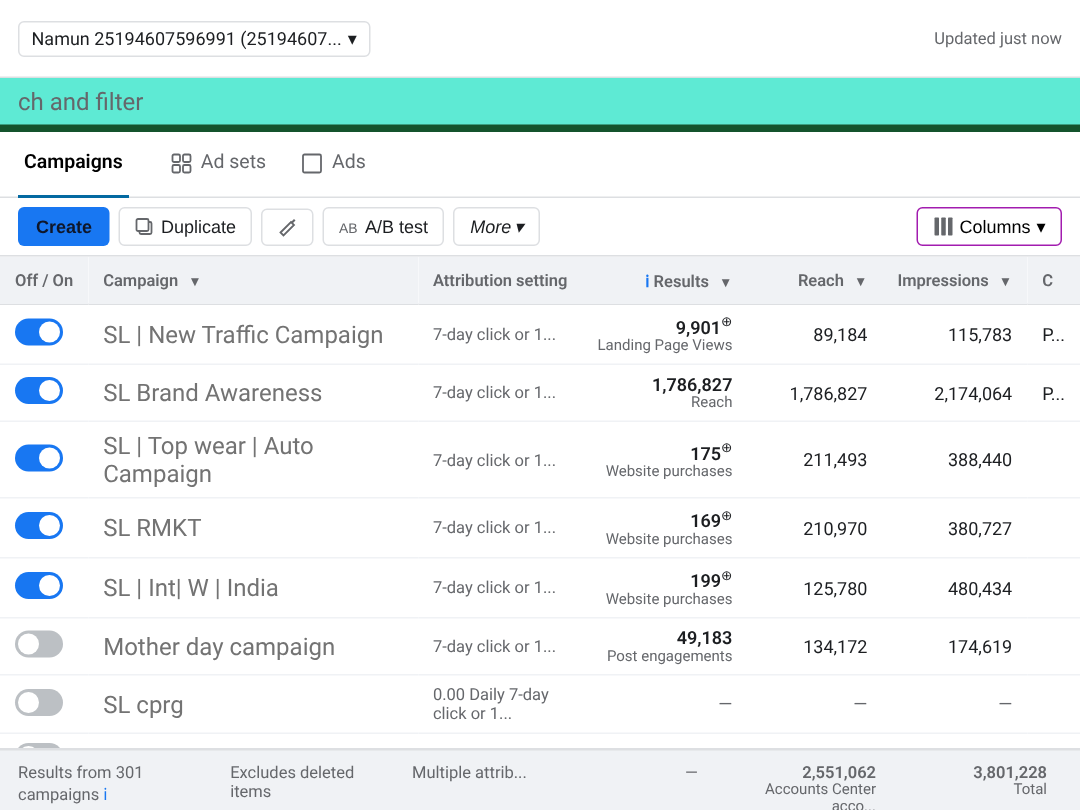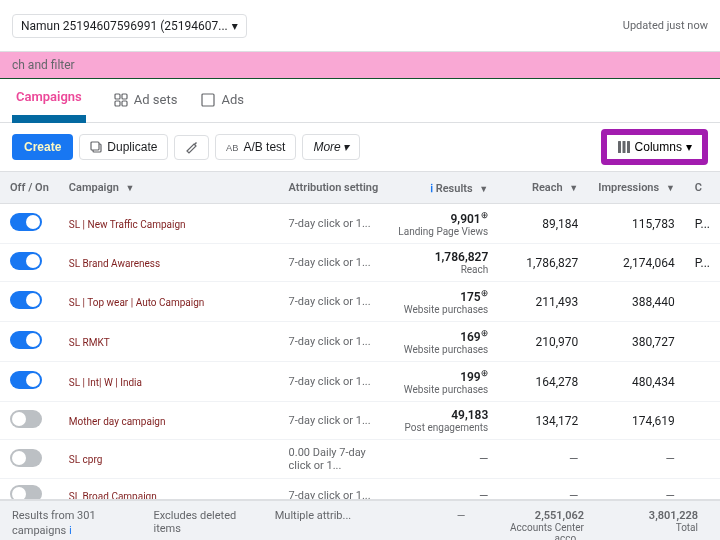--- a/index.html
+++ b/index.html
@@ -2,47 +2,47 @@
 <html><head>
   <meta charset="utf-8">
   <style>
     * { box-sizing: border-box; margin: 0; padding: 0; }
     body { font-family: -apple-system, BlinkMacSystemFont, 'Segoe UI', Roboto, Arial, sans-serif; font-size: 12px; background: #f0f2f5; color: #1c1e21; overflow: hidden; width: 720px; height: 540px; }
     
     .top-bar { background: #fff; border-bottom: 1px solid #dddfe2; padding: 0 12px; height: 52px; display: flex; align-items: center; gap: 8px; }
     .account-selector { border: 1px solid #dddfe2; border-radius: 4px; padding: 4px 8px; font-size: 12px; color: #1c1e21; background: #fff; display: flex; align-items: center; gap: 4px; cursor: pointer; }
     .updated-text { margin-left: auto; font-size: 11px; color: #65676b; }
     
-    .search-bar { background: #f9a8d4; border-bottom: 1px solid #14532d; padding: 6px 12px; font-size: 12px; color: #65676b; }
+    .search-bar { background: #5eead4; border-bottom: 5px solid #14532d; padding: 6px 12px; font-size: 16px; color: #65676b; }
     
     .tabs-row { background: #fff; border-bottom: 1px solid #dddfe2; display: flex; align-items: center; padding: 0 12px; height: 44px; }
-    .tab-campaigns { color: #ec4899; font-weight: 600; font-size: 13px; border-bottom: 8px solid #0369a1; padding: 0 4px; height: 44px; display: flex; align-items: center; margin-right: 16px; }
+    .tab-campaigns { color: #000000; font-weight: 600; font-size: 13px; border-bottom: 2px solid #0369a1; padding: 0 4px; height: 44px; display: flex; align-items: center; margin-right: 16px; }
     .tab-item { display: flex; align-items: center; gap: 6px; padding: 16px 12px; height: 44px; color: #65676b; font-size: 13px; cursor: pointer; border-bottom: 2px solid transparent; }
     
     .toolbar { background: #fff; border-bottom: 1px solid #dddfe2; display: flex; align-items: center; padding: 6px 12px; gap: 6px; }
-    .btn-create { background: #1877f2; color: #fef9c3; border: none; border-radius: 4px; padding: 6px 12px; font-size: 12px; font-weight: 600; cursor: pointer; }
+    .btn-create { background: #1877f2; color: #0f172a; border: none; border-radius: 4px; padding: 6px 12px; font-size: 12px; font-weight: 600; cursor: pointer; }
     .btn-secondary { background: #fff; color: #1c1e21; border: 1px solid #dddfe2; border-radius: 4px; padding: 5px 10px; font-size: 12px; cursor: pointer; display: flex; align-items: center; gap: 4px; text-align: center; }
     .btn-more { display: flex; align-items: center; gap: 2px; font-style: italic; }
-    .btn-columns { margin-left: auto; background: #fff; border: 6px solid #a21caf; border-radius: 4px; padding: 5px 10px; font-size: 12px; cursor: pointer; display: flex; align-items: center; gap: 4px; }
+    .btn-columns { margin-left: auto; background: #fff; border: 1px solid #a21caf; border-radius: 4px; padding: 5px 10px; font-size: 12px; cursor: pointer; display: flex; align-items: center; gap: 4px; }
     
     .table-container { overflow-x: auto; overflow-y: auto; height: calc(540px - 160px); background: #fff; }
     table { width: 100%; border-collapse: collapse; font-size: 12px; }
     thead th { background: #f0f2f5; border-bottom: 1px solid #dddfe2; padding: 8px 10px; text-align: left; font-weight: 600; color: #65676b; font-size: 11px; white-space: nowrap; position: sticky; top: 0; z-index: 10; }
     thead th.numeric { text-align: right; }
     tbody tr { border-bottom: 1px solid #f0f2f5; }
     tbody td { padding: 6px 10px; vertical-align: middle; }
     tbody td.numeric { text-align: right; }
     
     .toggle { width: 32px; height: 18px; border-radius: 9px; background: #1877f2; display: inline-block; position: relative; cursor: pointer; }
     .toggle.off { background: #bcc0c4; }
     .toggle::after { content: ''; position: absolute; width: 14px; height: 14px; background: #fff; border-radius: 50%; top: 2px; left: 16px; transition: left 0.2s; }
     .toggle.off::after { left: 2px; }
     .toggle-dark { background: #606770; }
     
-    .campaign-link { color: #7f1d1d; text-decoration: none; font-size: 10px; }
+    .campaign-link { color: #737373; text-decoration: none; font-size: 16px; }
     
     .result-value { font-weight: 600; color: #1c1e21; }
     .result-type { font-size: 10px; color: #65676b; }
     .info-icon { color: #1877f2; font-size: 11px; cursor: pointer; }
     
     .footer-row { background: #f0f2f5; border-top: 2px solid #dddfe2; padding: 8px 12px; display: flex; align-items: flex-start; font-size: 11px; color: #65676b; position: sticky; bottom: 0; }
     .footer-row .results-info { display: flex; flex-direction: row; gap: 2px; }
     .footer-totals { display: flex; gap: 14px; margin-left: auto; }
     .footer-col { min-width: 100px; text-align: right; padding: 0 10px; }
     
@@ -215,21 +215,21 @@
           <td></td>
         </tr>
         <tr>
           <td><div class="toggle"></div></td>
           <td><a class="campaign-link" href="#">SL | Int| W | India</a></td>
           <td class="attr-text">7-day click or 1...</td>
           <td class="numeric">
             <div><span class="result-value">199</span><sup class="superscript">⊕</sup></div>
             <div class="result-type">Website purchases</div>
           </td>
-          <td class="numeric"><span>164,278</span></td>
+          <td class="numeric"><span>125,780</span></td>
           <td class="numeric"><span>480,434</span></td>
           <td></td>
         </tr>
         <tr>
           <td><div class="toggle off toggle-dark"></div></td>
           <td><a class="campaign-link" href="#">Mother day campaign</a></td>
           <td class="attr-text">7-day click or 1...</td>
           <td class="numeric">
             <div><span class="result-value">49,183</span></div>
             <div class="result-type">Post engagements</div>

